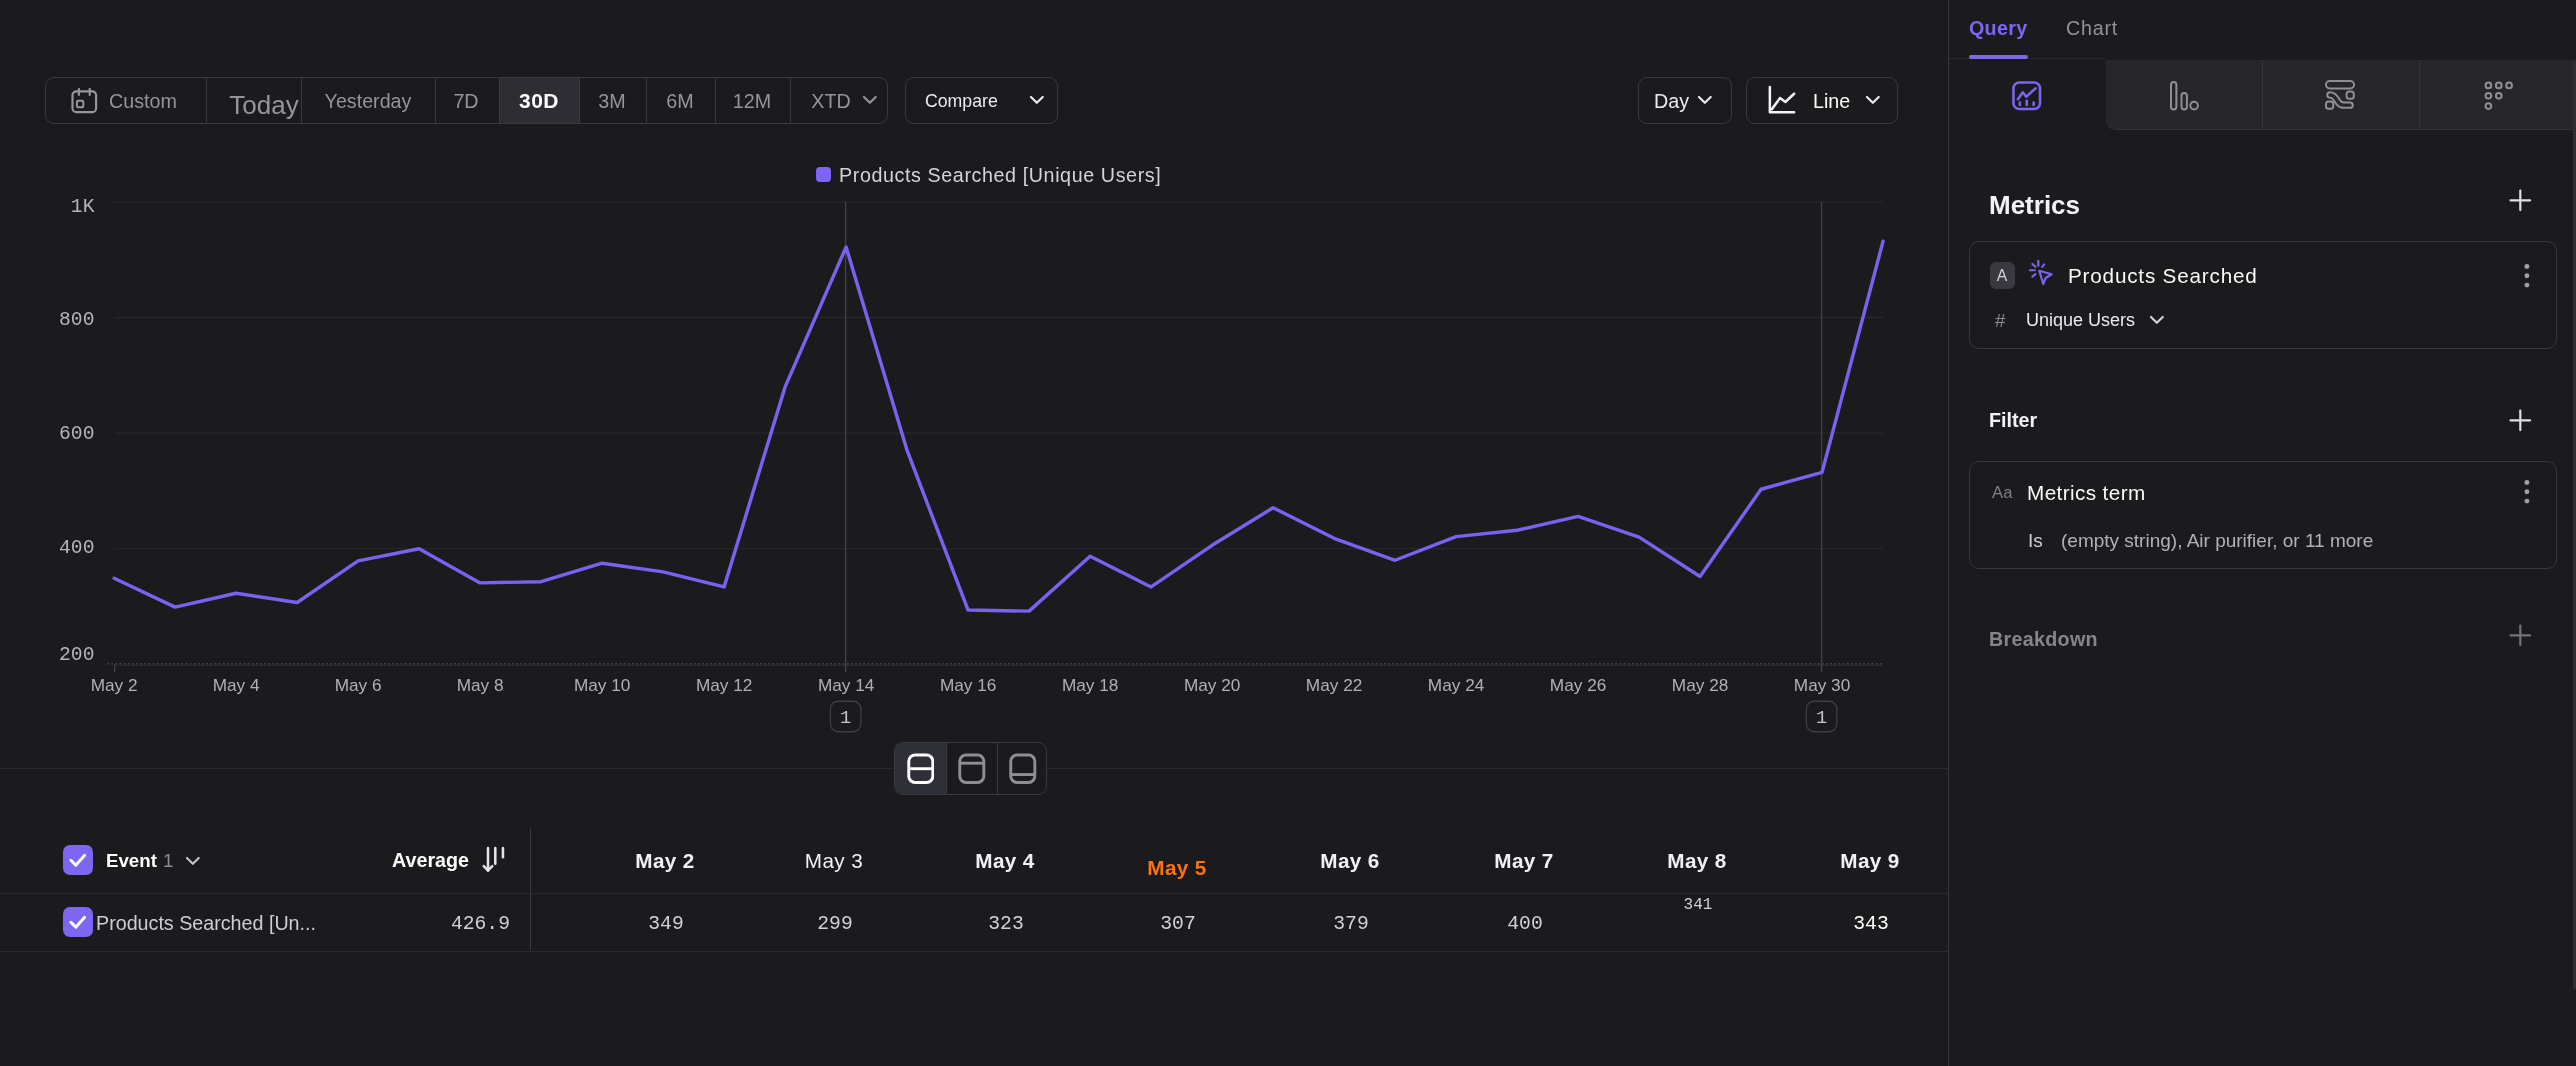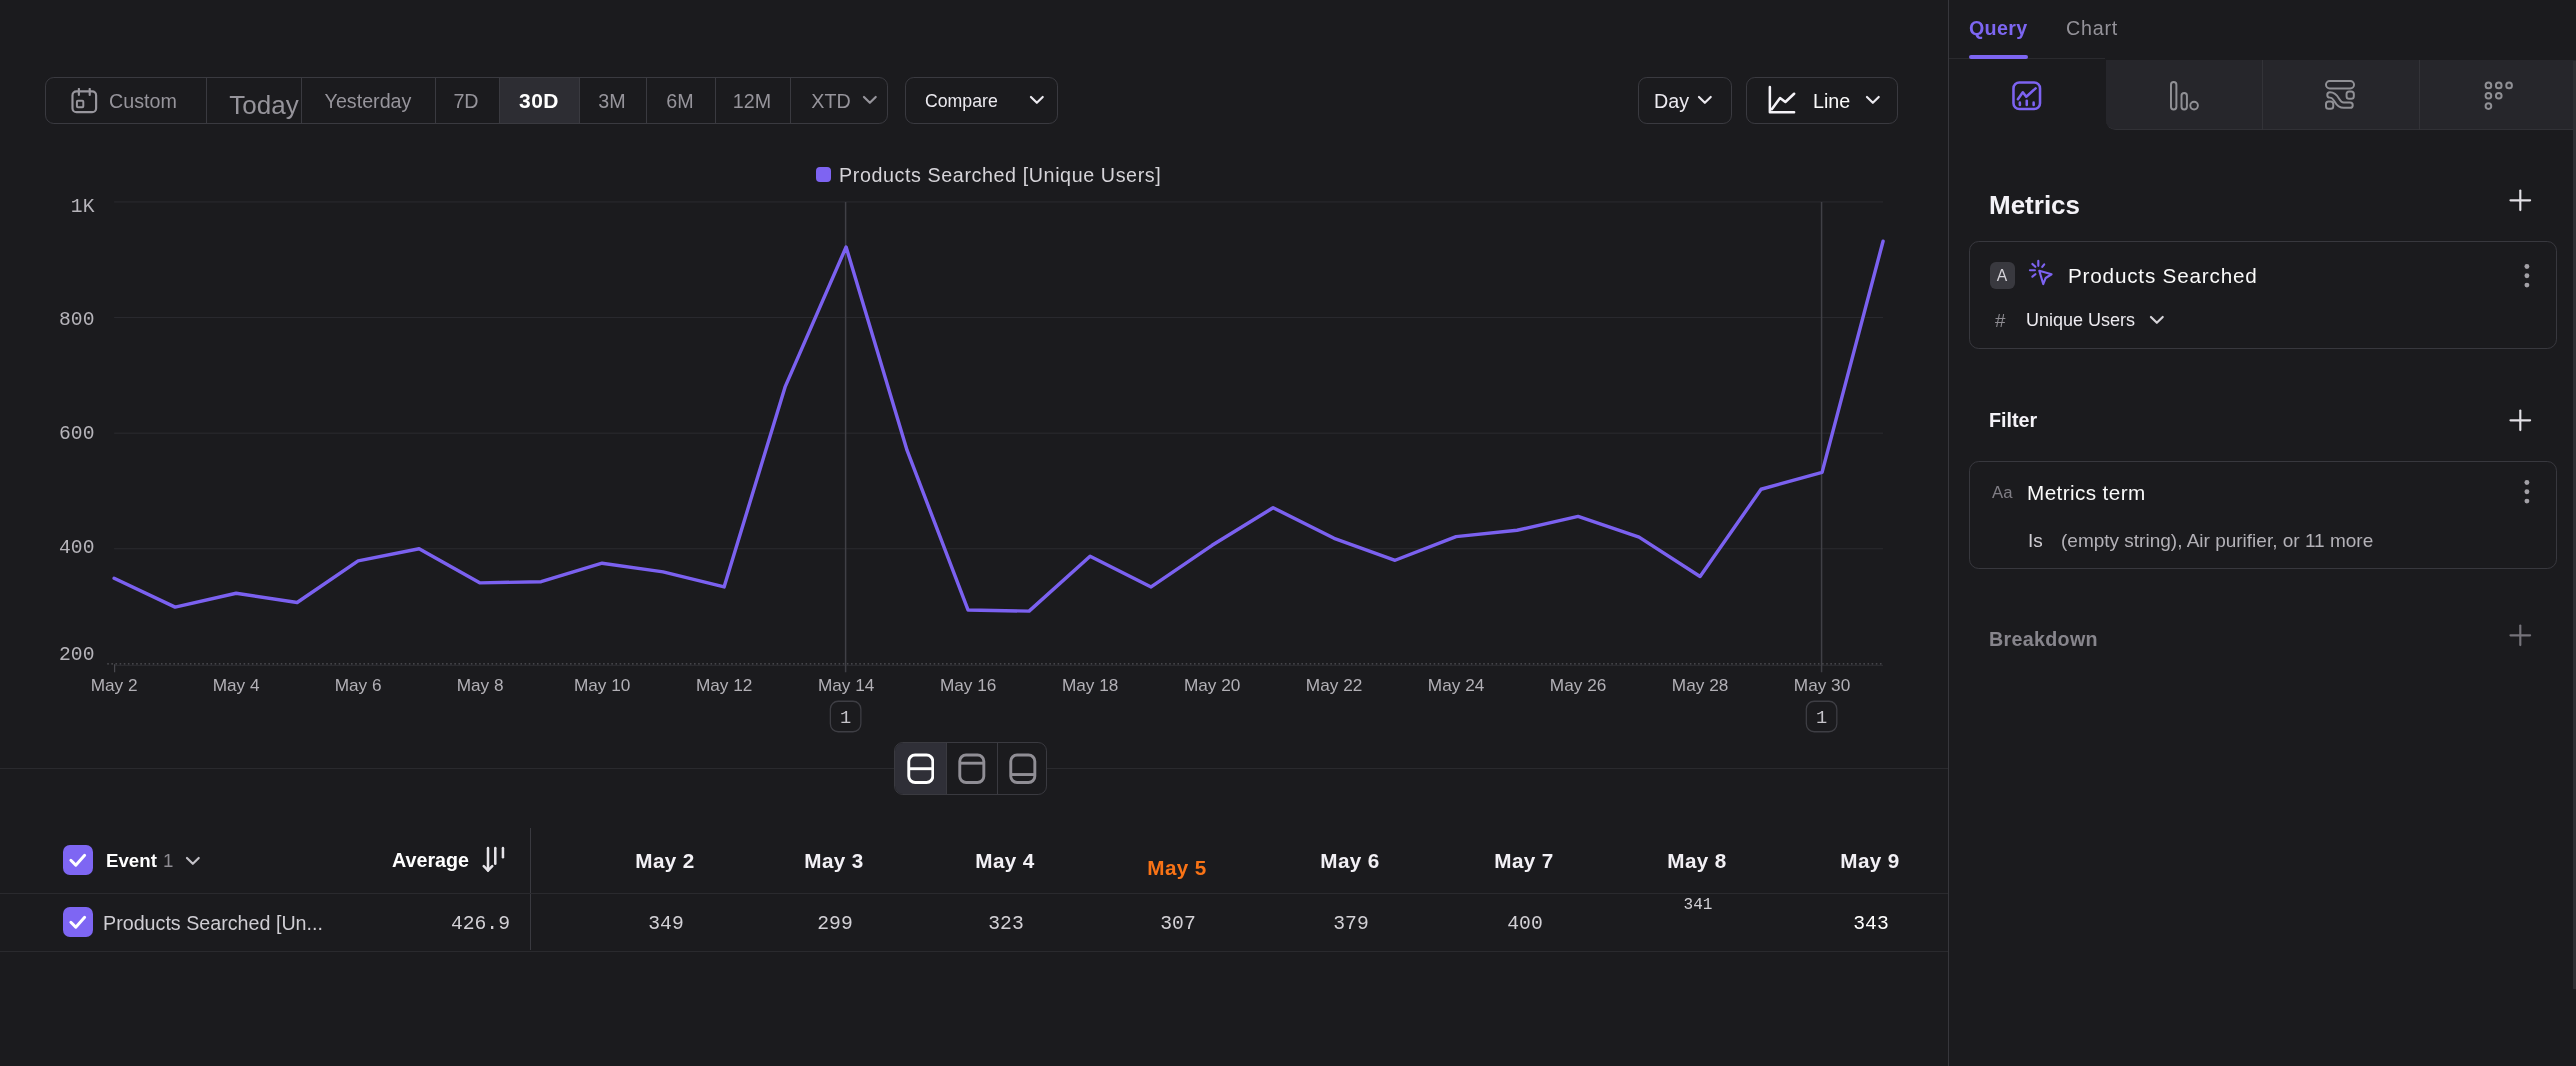--- a/index.html
+++ b/index.html
@@ -160,33 +160,33 @@
   <span class="abs" style="right:2107px; top:849px; font-size:19.7px; font-weight:700; color:#fff;">Average</span>
   <svg class="abs" style="left:475px; top:845px;" width="33" height="31.5" viewBox="0 0 34 32">
     <g stroke="#e6e4e9" stroke-width="2.6" stroke-linecap="round" fill="none">
       <line x1="13.4" y1="3" x2="13.4" y2="26"></line>
       <polyline points="9,21.6 13.4,26 17.8,21.6"></polyline>
       <line x1="20.9" y1="3" x2="20.9" y2="19"></line>
       <line x1="28.8" y1="3" x2="28.8" y2="12.5"></line>
     </g>
   </svg>
   <span class="abs cx" style="left:665px;  top:849px; font-size:20.7px; letter-spacing:0.4px; font-weight:700; color:#f2f0f5;">May 2</span>
-  <span class="abs cx" style="left:834px;  top:849px; font-size:20.7px; letter-spacing:0.4px; font-weight:700; color:#f2f0f5;">May 3</span>
+  <span class="abs cx" style="left:834px;  top:849px; font-size:20.7px; letter-spacing:0.4px; font-weight:400; color:#f2f0f5;">May 3</span>
   <span class="abs cx" style="left:1005px; top:849px; font-size:20.7px; letter-spacing:0.4px; font-weight:700; color:#f2f0f5;">May 4</span>
   <span class="abs cx" style="left:1177px; top:849px; font-size:20.7px; letter-spacing:0.4px; font-weight:700; color:#f97316;margin-top:7px;">May 5</span>
   <span class="abs cx" style="left:1350px; top:849px; font-size:20.7px; letter-spacing:0.4px; font-weight:700; color:#f2f0f5;">May 6</span>
   <span class="abs cx" style="left:1524px; top:849px; font-size:20.7px; letter-spacing:0.4px; font-weight:700; color:#f2f0f5;">May 7</span>
   <span class="abs cx" style="left:1697px; top:849px; font-size:20.7px; letter-spacing:0.4px; font-weight:700; color:#f2f0f5;">May 8</span>
   <span class="abs cx" style="left:1870px; top:849px; font-size:20.7px; letter-spacing:0.4px; font-weight:700; color:#f2f0f5;">May 9</span>
 
   <div class="abs" style="left:63px; top:907px; width:29.5px; height:29.5px; border-radius:6.9px; background:#7e66f3;"></div>
   <svg class="abs" style="left:63px; top:907px;" width="29.5" height="29.5" viewBox="0 0 30 30">
     <polyline points="8,15.5 13,20.5 22,10.5" fill="none" stroke="#fff" stroke-width="3" stroke-linecap="round" stroke-linejoin="round"></polyline>
   </svg>
-  <span class="abs" style="left:103px; top:912px; font-size:19.7px; color:#cfcdd3;">Products Searched [Un...</span>
+  <span class="abs" style="left:96px; top:912px; font-size:19.7px; color:#cfcdd3;">Products Searched [Un...</span>
   <span class="abs mono" style="right:2066px; top:913px; font-size:19.7px; color:#d2d0d5;">426.9</span>
   <span class="abs cx mono" style="left:666px;  top:913px; font-size:19.7px; color:#d2d0d5;">349</span>
   <span class="abs cx mono" style="left:835px;  top:913px; font-size:19.7px; color:#d2d0d5;">299</span>
   <span class="abs cx mono" style="left:1006px; top:913px; font-size:19.7px; color:#d2d0d5;">323</span>
   <span class="abs cx mono" style="left:1178px; top:913px; font-size:19.7px; color:#d2d0d5;">307</span>
   <span class="abs cx mono" style="left:1351px; top:913px; font-size:19.7px; color:#d2d0d5;">379</span>
   <span class="abs cx mono" style="left:1525px; top:913px; font-size:19.7px; color:#d2d0d5;">400</span>
   <span class="abs cx mono" style="left:1698px; top:896px; font-size:16px; color:#d2d0d5;">341</span>
   <span class="abs cx mono" style="left:1871px; top:913px; font-size:19.7px; color:#ffffff;">343</span>
 

